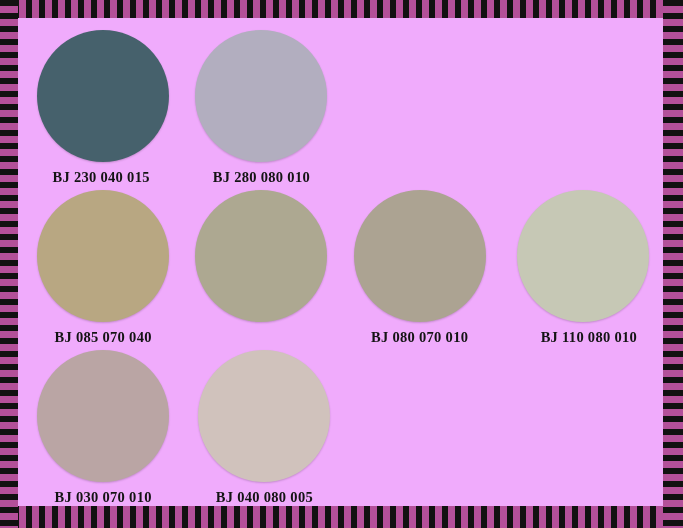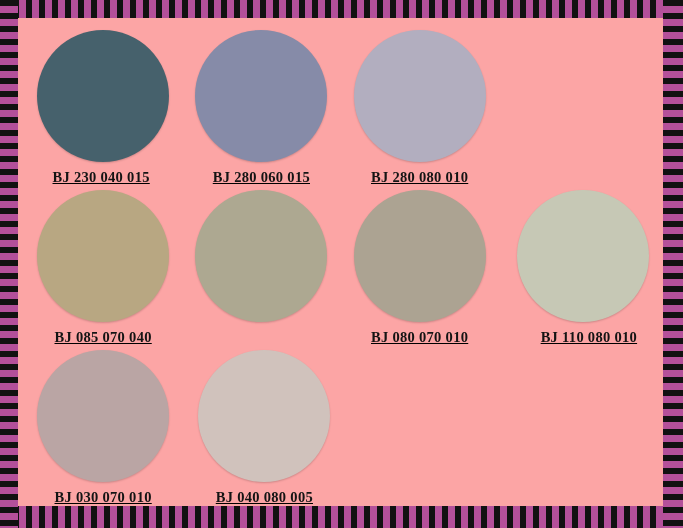--- a/index.html
+++ b/index.html
@@ -120,31 +120,27 @@
 </head>
 <body>
 
 <div id="swatch-frame" style="background: rgb(180, 80, 154);">
 
   <div class="frame-edge top" style="background-image: repeating-linear-gradient(to right, rgb(17, 17, 17) 0px, rgb(17, 17, 17) 6px, rgb(180, 80, 154) 6px, rgb(180, 80, 154) 13px);"></div>
   <div class="frame-edge bottom" style="background-image: repeating-linear-gradient(to right, rgb(17, 17, 17) 0px, rgb(17, 17, 17) 6px, rgb(180, 80, 154) 6px, rgb(180, 80, 154) 13px);"></div>
   <div class="frame-edge left" style="background-image: repeating-linear-gradient(rgb(17, 17, 17) 0px, rgb(17, 17, 17) 6px, rgb(180, 80, 154) 6px, rgb(180, 80, 154) 13px);"></div>
   <div class="frame-edge right" style="background-image: repeating-linear-gradient(rgb(17, 17, 17) 0px, rgb(17, 17, 17) 6px, rgb(180, 80, 154) 6px, rgb(180, 80, 154) 13px);"></div>
 
-  <div id="swatch-card" style="background: #fca5a5; text-decoration: underline;">
+  <div id="swatch-card" style="background: #f0abfc;">
     <div id="swatch-grid">
 
       <div class="swatch-row row-1">
         <div class="swatch-cell cell-1">
           <div class="swatch-disc" style="background-color: rgb(70, 97, 108);"></div>
           <div class="swatch-label">BJ 230 040 015</div>
-        </div>
-        <div class="swatch-cell cell-2">
-          <div class="swatch-disc" style="background-color: rgb(134, 139, 168);"></div>
-          <div class="swatch-label">BJ 280 060 015</div>
         </div>
         <div class="swatch-cell cell-3">
           <div class="swatch-disc" style="background-color: rgb(178, 174, 191);"></div>
           <div class="swatch-label">BJ 280 080 010</div>
         </div>
       </div>
 
       <div class="swatch-row row-2">
         <div class="swatch-cell cell-1">
           <div class="swatch-disc" style="background-color: rgb(184, 167, 130);"></div>

